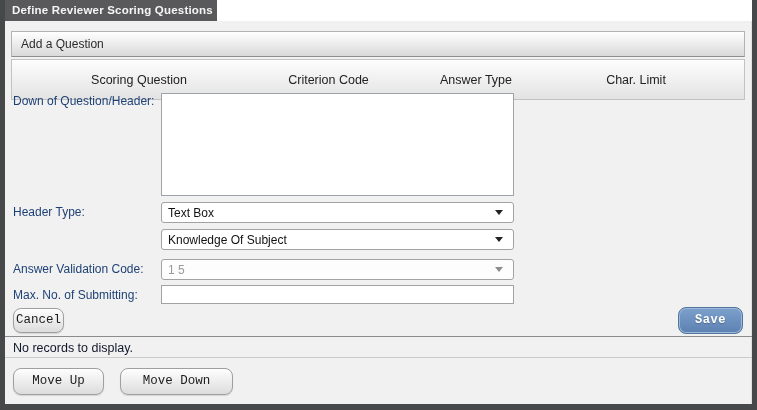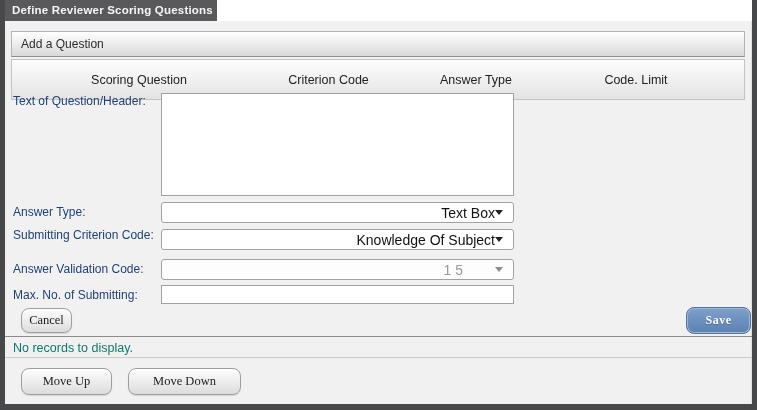--- a/index.html
+++ b/index.html
@@ -42,51 +42,51 @@
   .flabel { color:#1e4175; font-size:12px; line-height:15px; width:146px; }
 
   .tarea {
     position:absolute; left:156px; top:72px; width:353px; height:103px;
     border:1px solid #9da3a8; background:#fff; resize:none; outline:none;
     font-family:"Liberation Sans",sans-serif; font-size:12px; padding:3px;
   }
   .field {
     position:absolute; left:156px; width:353px; height:21px;
     border:1px solid #a2a2a2; border-radius:3px; background:#fff;
-    display:flex; align-items:center; padding:0 6px; font-size:14px; color:#111;text-align:right;
+    display:flex; align-items:center; padding:0 6px; font-size:12px; color:#111;
   }
   .field .val { flex:1; white-space:nowrap; overflow:hidden; }
   .dd-arrow {
     width:0; height:0; border-left:4px solid transparent; border-right:4px solid transparent;
     border-top:5px solid #222; margin-right:4px;
   }
   .field.disabled { color:#9a9a9a; background:#fdfdfd;gap:32px; }
   .field.disabled .dd-arrow { border-top-color:#8d8d8d; }
   .txt-input {
     position:absolute; left:156px; width:353px; height:19px;
     border:1px solid #a2a2a2; background:#fff; outline:none;
     font-family:"Liberation Sans",sans-serif; font-size:12px; padding:0 4px;
   }
 
   
   .btn {
     position:absolute; border:1px solid #9f9f9f; border-radius:8px;
     background:linear-gradient(#fefefe,#dcdcdc); color:#1c1c1c;
-    font-family:Liberation Serif, serif; font-size:12.5px;
-    text-align:center; cursor:pointer; box-shadow:0 1px 1px rgba(0,0,0,.12);margin-left:8px;
+    font-family:Liberation Mono, monospace; font-size:12.5px;
+    text-align:center; cursor:pointer; box-shadow:0 1px 1px rgba(0,0,0,.12);
   }
   .btn-cancel { left:8px;  top:287px; width:51px; height:25px; line-height:23px; }
   .btn-save {
     left:673px; top:286px; width:65px; height:27px; line-height:25px;
     background:linear-gradient(#7da0cc,#5c81b1); border:1px solid #54749c;
     box-shadow:inset 0 0 0 1px #9db9d9; color:#fff; font-weight:bold; font-size:12px;
     letter-spacing:.5px; text-shadow:0 1px 1px rgba(0,0,0,.25);
   }
   .divider-dark  { position:absolute; left:0; top:315px; width:747px; height:1px; background:#8c8c8c; }
-  .status-row { position:absolute; left:8px; top:320px; width:730px; height:16px; color:#0f766e; font-size:12.5px; }
+  .status-row { position:absolute; left:8px; top:320px; width:730px; height:16px; color:#0f172a; font-size:12.5px; }
   .divider-light { position:absolute; left:0; top:336px; width:747px; height:1px; background:#cbcbcb; }
 
   .btn-moveup   { left:8px;   top:347px; width:91px;  height:27px; line-height:25px; }
   .btn-movedown { left:115px; top:347px; width:113px; height:27px; line-height:25px; }
 </style>
 </head>
 <body>
 
 <div class="stage">
 
@@ -97,39 +97,36 @@
   <div class="panel">
 
     <div class="bar add-bar">
       <div class="bar-label">Add a Question</div>
     </div>
 
     <div class="bar col-bar">
       <div class="col col-1">Scoring Question</div>
       <div class="col col-2">Criterion Code</div>
       <div class="col col-3">Answer Type</div>
-      <div class="col col-4">Code. Limit</div>
+      <div class="col col-4">Char. Limit</div>
     </div>
 
     <div class="form-row" style="top:73px;">
-      <div class="flabel">Text of Question/Header:</div>
+      <div class="flabel">Down of Question/Header:</div>
     </div>
     <textarea class="tarea" aria-label="Text of Question/Header:" style=""></textarea>
 
     <div class="form-row" style="top:184px;">
-      <div class="flabel">Answer Type:</div>
+      <div class="flabel">Header Type:</div>
     </div>
     <div class="field" style="top:181px;">
       <span class="val">Text Box</span>
       <span class="dd-arrow"></span>
     </div>
 
-    <div class="form-row" style="top:207px;">
-      <div class="flabel">Submitting Criterion Code:</div>
-    </div>
     <div class="field" style="top:208px;">
       <span class="val">Knowledge Of Subject</span>
       <span class="dd-arrow"></span>
     </div>
 
     <div class="form-row" style="top:241px;">
       <div class="flabel" style="width:160px;">Answer Validation Code:</div>
     </div>
     <div class="field disabled" style="top:238px;">
       <span class="val">1 5</span>

